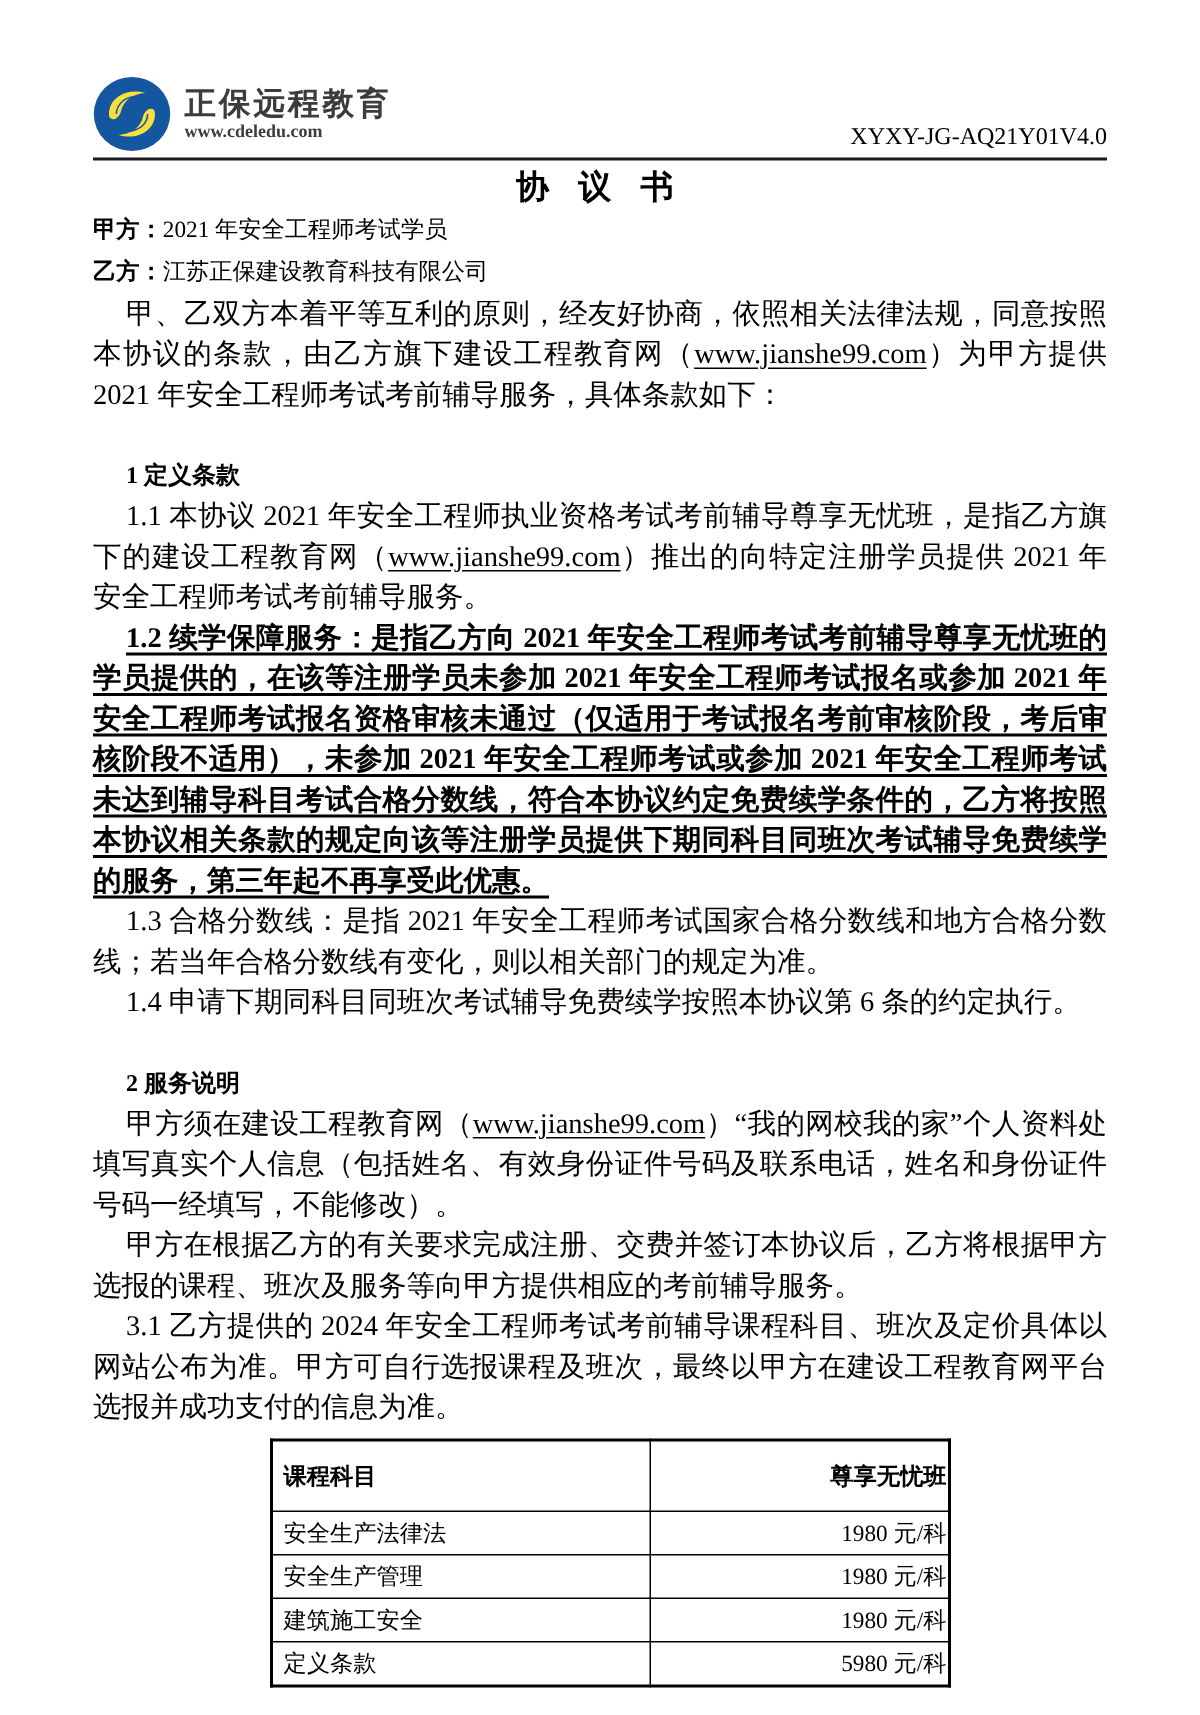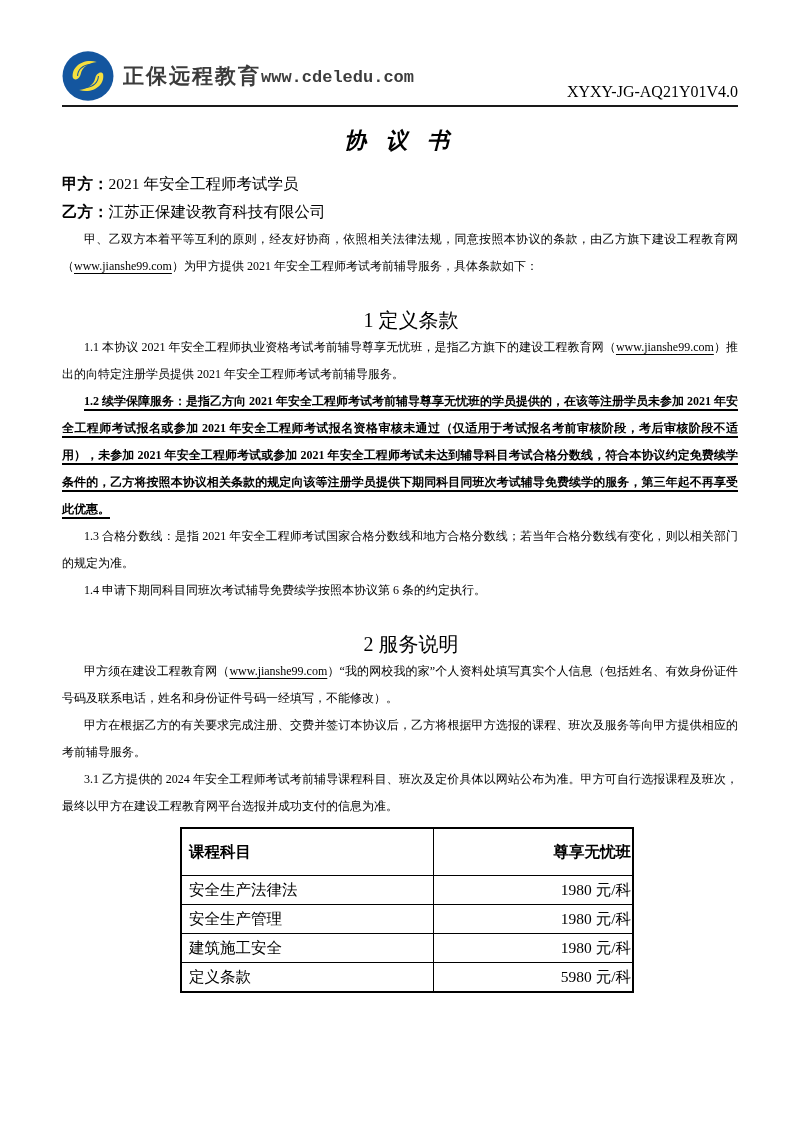--- a/index.html
+++ b/index.html
@@ -16,55 +16,54 @@
   }
 
   
   .header {
     display: flex; justify-content: space-between; align-items: flex-end;
     border-bottom: 2px solid #1a1a1a;
     padding-bottom: 3px;
   }
   .brand { display: flex; align-items: center; gap: 9px; }
   .logo { width: 52px; height: 52px; flex: 0 0 auto; }
-  .brand-text { display: flex; flex-direction: row; line-height: 1.1; align-items: flex-end; }
+  .brand-text { display: flex; flex-direction: column; line-height: 1.1; }
   .brand-name {
     font-family: "Liberation Sans", sans-serif;
     font-weight: bold; font-size: 21px; color: #3c3c3c; letter-spacing: 2px;
   }
   .brand-url {
-    font-family: Liberation Mono, monospace;
-    font-weight: bold; font-size: 17px; color: #3c3c3c;
+    font-family: Liberation Serif, serif;
+    font-weight: bold; font-size: 12px; color: #3c3c3c;
   }
   .doc-code { font-size: 16px; padding-bottom: 1px; margin-top: 32px; }
 
   
   .doc-title {
     text-align: center;
     font-size: 22px; font-weight: bold;
     letter-spacing: 7px;
-    margin-top: 19px;
-    font-style: italic;
+    margin-top: 3px;
   }
-  .parties { margin-top: 14px; }
+  .parties { }
   .party-line { font-size: 15.5px; line-height: 28px; }
   .party-label { font-weight: bold; }
 
   p.para {
     margin: 0;
-    font-size: 12px;
+    font-size: 19px;
     line-height: 27px;
     text-align: justify;
   }
   .indent { text-indent: 22px; }
   .gap-top { margin-top: 27px; }
   .sec-heading {
     margin: 27px 0 0 0;
-    font-size: 20px; font-weight: normal;
-    text-indent: 22px; line-height: 27px; text-align: center;
+    font-size: 16px; font-weight: bold;
+    text-indent: 22px; line-height: 27px;
   }
   .bold-u {
     font-weight: bold;
     text-decoration: underline;
     text-underline-offset: 4px;
     text-decoration-thickness: 1.5px;
   }
   .link {
     color: #000;
     text-decoration: underline;

